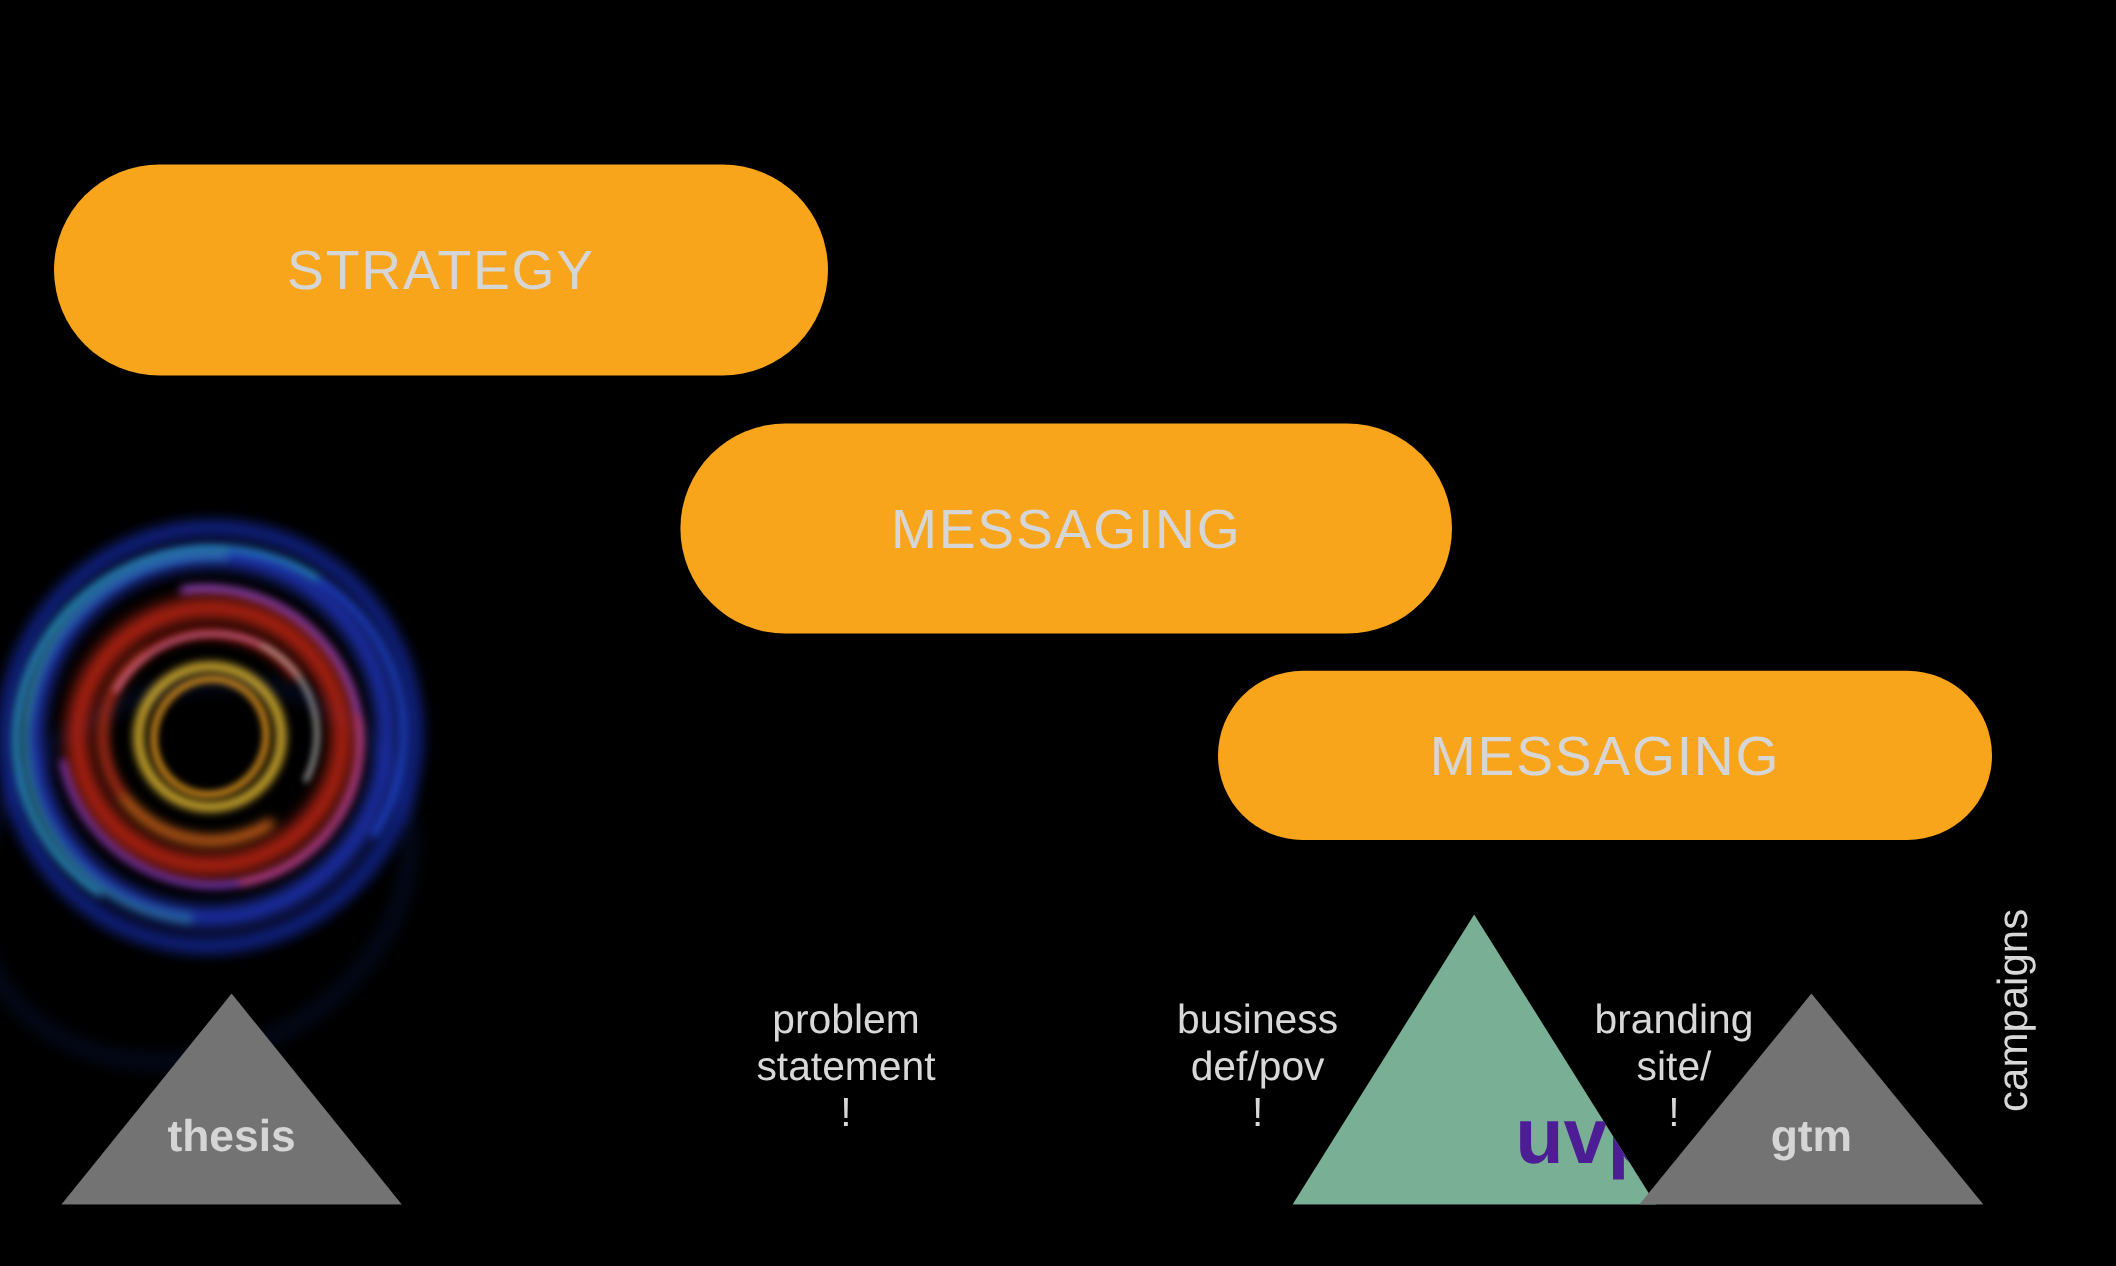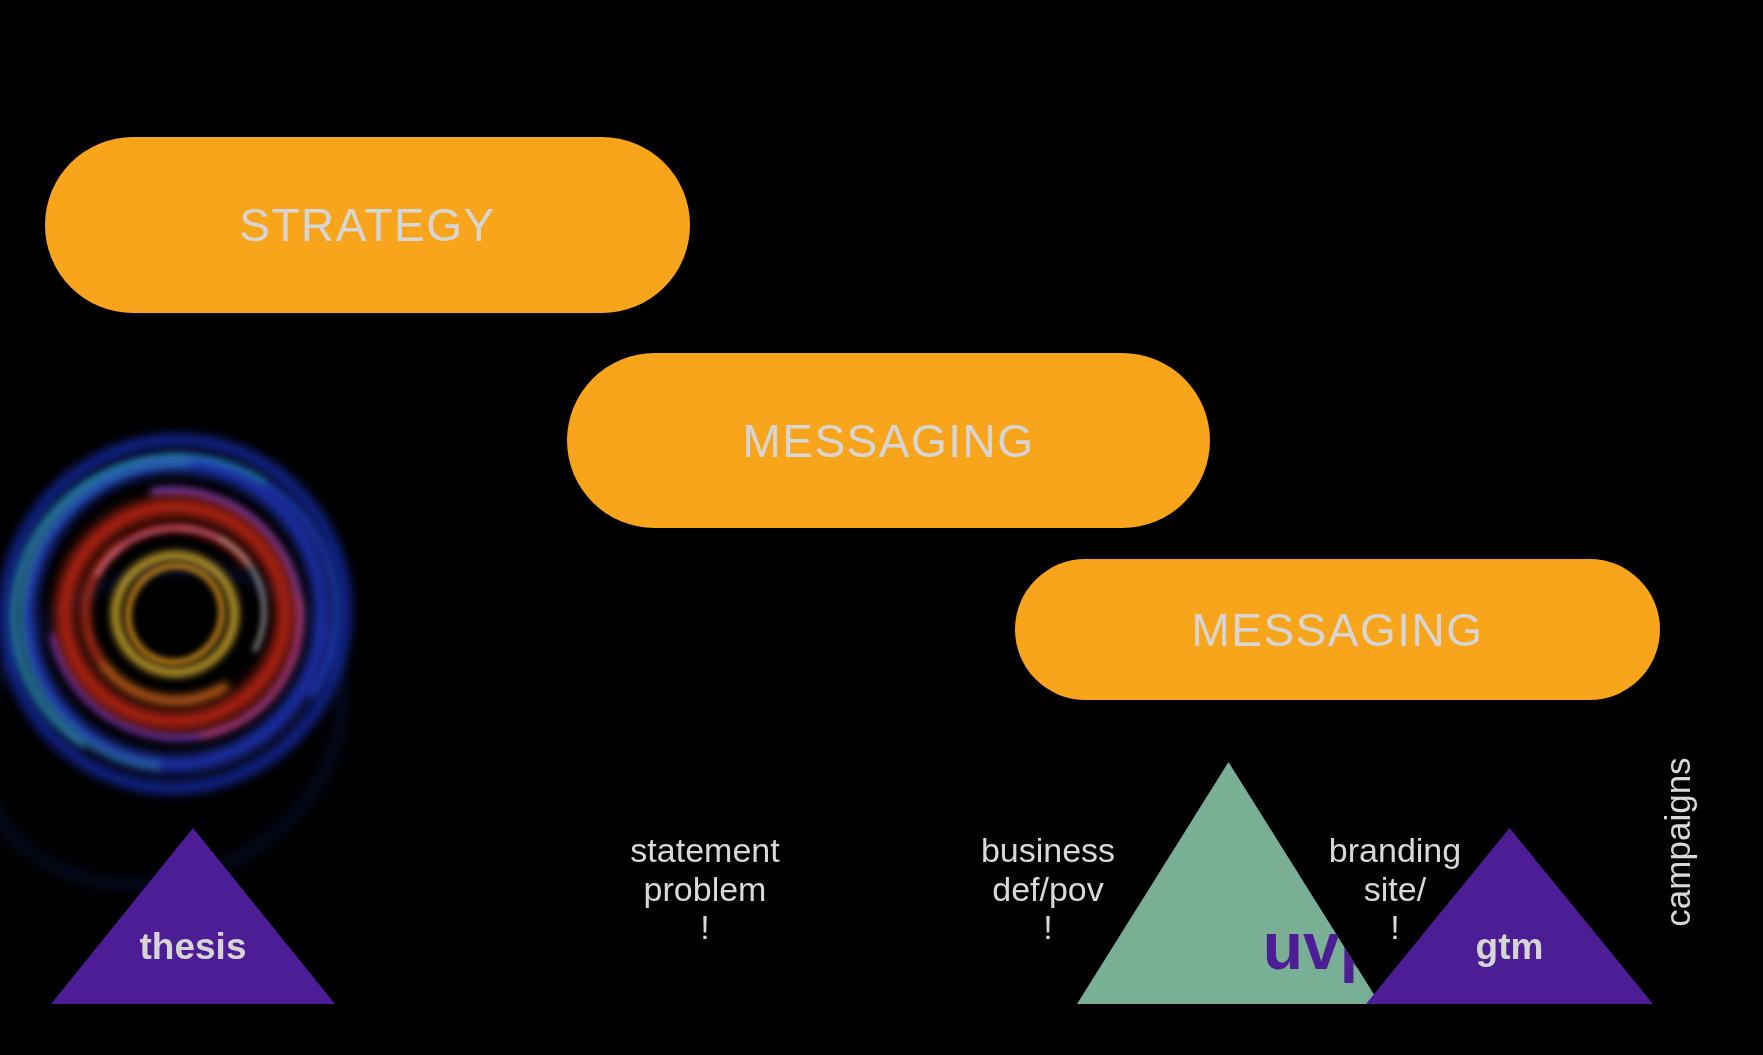--- a/index.html
+++ b/index.html
@@ -60,21 +60,21 @@
   .r10 { width: 88px;  height: 92px;  border: 5px solid #E89C20; filter: blur(3px);
          transform: translate(-50%,-50%) rotate(25deg); }
   .r11 { width: 368px; height: 300px; border: 4px solid rgba(35,80,230,0.4); filter: blur(7px);
          left: 46%; top: 62%; transform: translate(-50%,-28%) rotate(-24deg); }
 
   
   .tri {
     position: absolute;
     clip-path: polygon(50% 0%, 100% 100%, 0% 100%);
   }
-  .tri-purple { background: #4c1d95; }
+  .tri-purple { background: #737373; }
   .tri-teal   { background: #79AF95; }
   .tri-thesis { left: 51px;   top: 828px; width: 284px; height: 176px; }
   .tri-icp    { left: 392px;  top: 827px; width: 286px; height: 177px; }
   .tri-mvp    { left: 740px;  top: 828px; width: 282px; height: 176px; }
   .tri-uvp    { left: 1077px; top: 762px; width: 303px; height: 242px; }
   .tri-gtm    { left: 1366px; top: 828px; width: 287px; height: 176px; }
   .tri-label {
     position: absolute; left: 0; right: 0; bottom: 36px;
     text-align: center; font-weight: bold;
     font-size: 37px; color: #D5D5D5;
@@ -134,22 +134,22 @@
     <span class="tri-label">thesis</span>
   </div>
   <div class="tri tri-teal tri-uvp">
     <span class="tri-label">uvp</span>
   </div>
   <div class="tri tri-purple tri-gtm">
     <span class="tri-label">gtm</span>
   </div>
 
   <div class="gap-label gl-1">
+    <div>problem</div>
     <div>statement</div>
-    <div>problem</div>
     <div>!</div>
   </div>
   <div class="gap-label gl-2">
     <div>business</div>
     <div>def/pov</div>
     <div>!</div>
   </div>
   <div class="gap-label gl-3">
     <div>branding</div>
     <div>site/</div>

